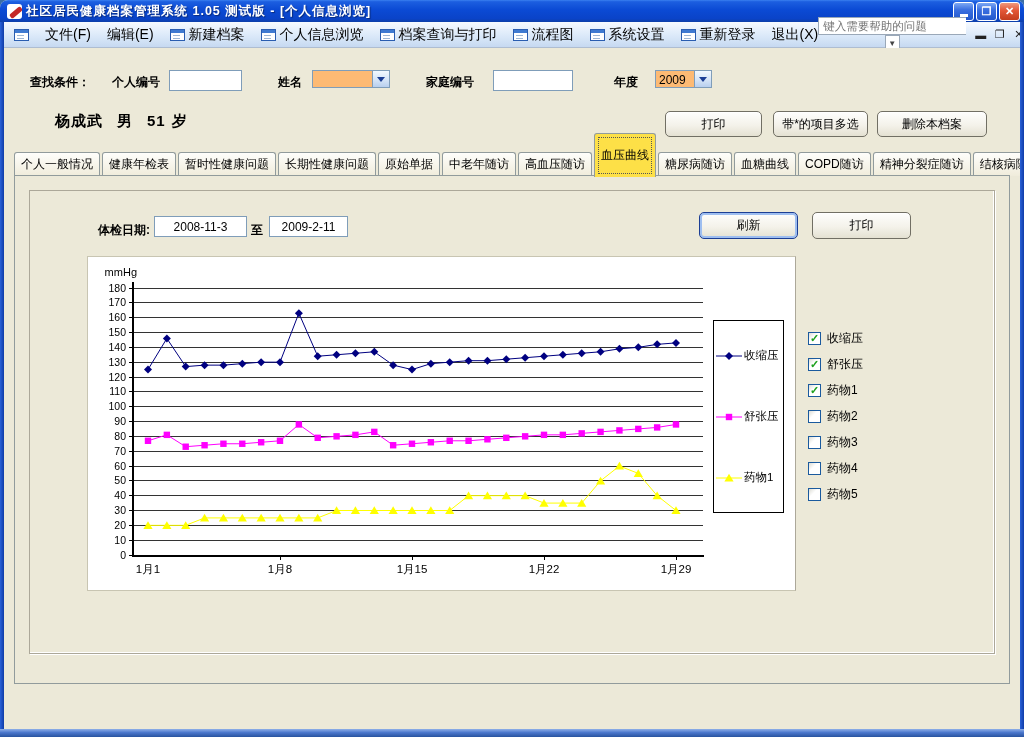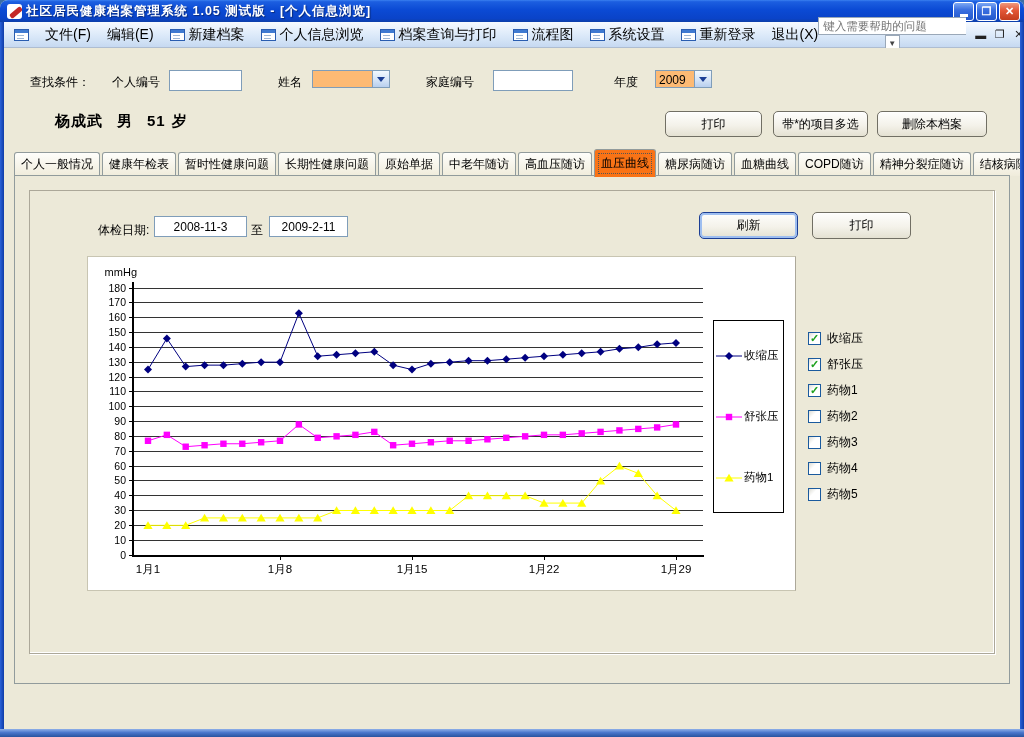--- a/index.html
+++ b/index.html
@@ -40,21 +40,21 @@
   .help-box { margin-left:auto; display:flex; align-items:center;flex-direction:column; }
   .help-input { width:148px; height:18px; border:1px solid #9aa8b8; border-right:none; font-size:11.5px;
     padding:0 4px; color:#8a8a8a; background:#fff; outline:none; }
   .help-arrow { width:15px; height:18px; border:1px solid #9aa8b8; background:#fff; font-size:8px;
     color:#444; display:flex; align-items:center; justify-content:center; }
   .mdi-btns { display:flex; align-items:center; gap:6px; margin-left:8px; }
   .mdi-btns span { font-size:11px; color:#222; width:13px; text-align:center; cursor:default; }
 
   
   .content { position:absolute; left:4px; right:4px; top:48px; bottom:8px; background:#ece9d8; }
-  .lbl { position:absolute; font-size:12px; color:#000; white-space:nowrap; }
+  .lbl { position:absolute; font-size:12px; color:#000; white-space:nowrap;font-weight:bold; }
   .xp-input { position:absolute; height:21px; border:1px solid #7f9db9; background:#fff;
     font-size:12px; font-family:"Liberation Sans",sans-serif; padding:0 3px; outline:none; }
   .combo { position:absolute; height:18px; border:1px solid #7f9db9; background:#fdba74; display:flex; }
   .combo .val { flex:1; font-size:12px; padding:2px 3px; }
   .combo .arrow-btn { width:17px; border-left:1px solid #7f9db9;
     background:linear-gradient(180deg,#f2f8fe 0%,#d2e2f6 60%,#b8cfee 100%);
     display:flex; align-items:center; justify-content:center; }
   .combo .arrow-btn::after { content:''; border:4px solid transparent; border-top:5px solid #1c3e94;
     margin-top:5px; }
 
@@ -68,21 +68,21 @@
     font-size:12px; font-family:"Liberation Sans",sans-serif; color:#000; cursor:default;
     box-shadow:0 1px 0 #fff inset; text-align:center; }
   .xp-btn.focused { border-color:#1c3e94; box-shadow:0 0 0 2px #9ebef0 inset; }
 
   
   .tabstrip { position:absolute; left:10px; top:100px; height:28px; display:flex;
     align-items:flex-end; white-space:nowrap; }
   .tab { height:24px; padding:0 6px; border:1px solid #919b9c; border-bottom:none;
     border-radius:3px 3px 0 0; background:linear-gradient(180deg,#fefefb 0%,#f0ecdb 100%);
     font-size:12px; display:flex; align-items:center; margin-right:2px; position:relative; cursor:default; }
-  .tab.active { height:28px; background:#f97316; z-index:3; margin-bottom:-1px; }
+  .tab.active { height:44px; background:#fde047; z-index:3; margin-bottom:-1px; }
   .tab.active::after { content:''; position:absolute; inset:3px; border:1px dotted #555; }
 
   .tabpanel { position:absolute; left:10px; top:127px; width:996px; height:509px;
     border:1px solid #919b9c; background:#ece9d8; z-index:1; }
   .groupbox { position:absolute; left:14px; top:14px; width:966px; height:464px;
     border:1px solid #aca899; box-shadow:1px 1px 0 #fff, -1px -1px 0 #fff inset;padding-left:40px; }
 
   .chart-box { position:absolute; left:57px; top:65px; width:709px; height:335px; background:#fff;
     border:1px solid #c8c5b2; border-right:1px solid #aca899; }
   .legend { position:absolute; left:625px; top:63px; width:71px; height:193px; background:#fff;

